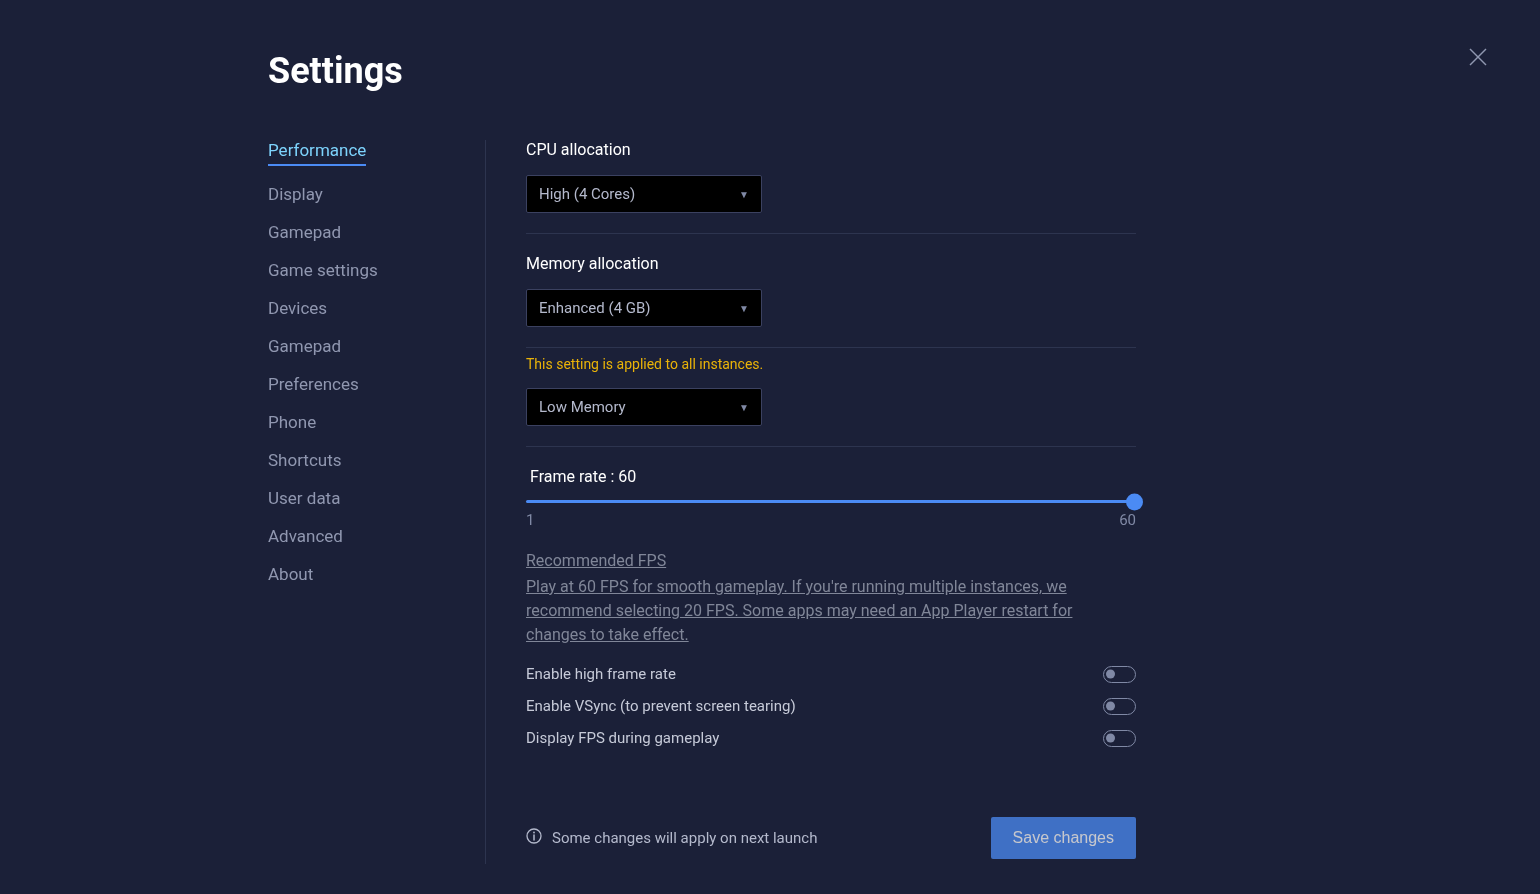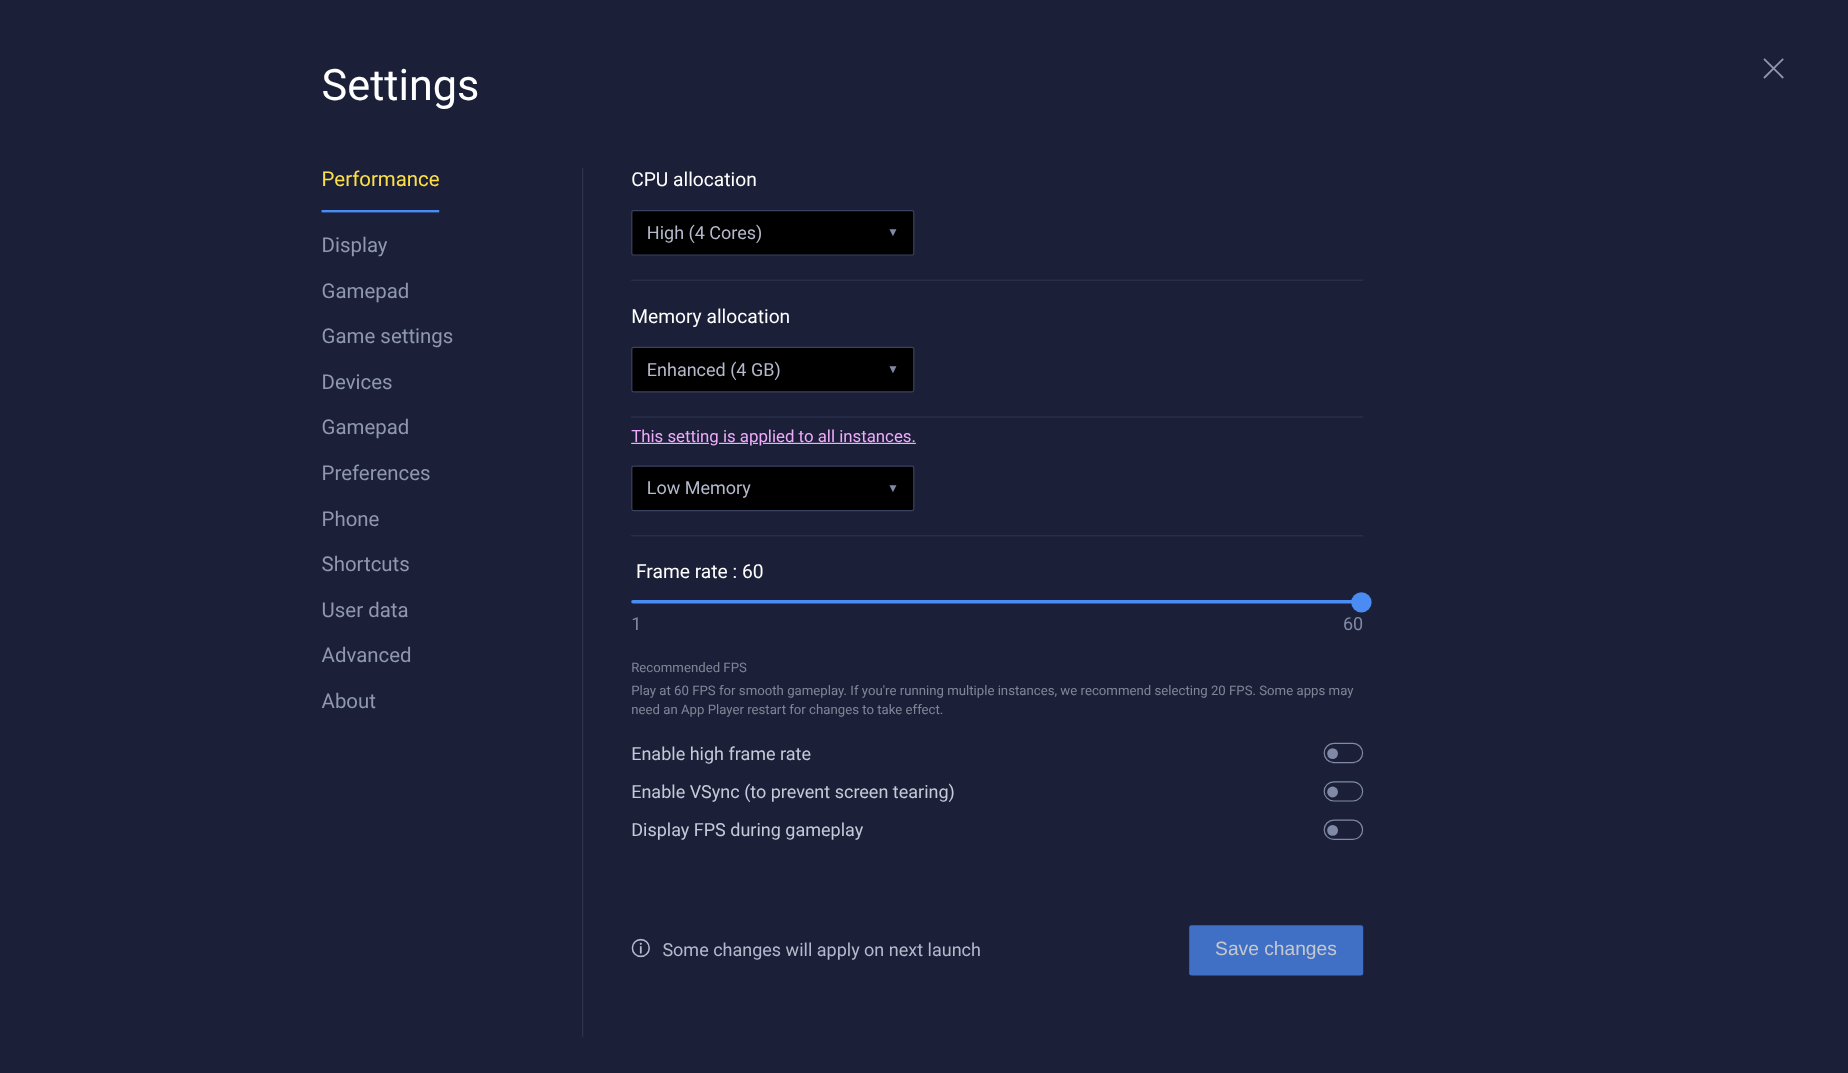--- a/index.html
+++ b/index.html
@@ -29,45 +29,45 @@
       width: 24px;
       height: 24px;
       cursor: pointer;
       color: #9097b0;
       display: flex;
       align-items: center;
       justify-content: center;
     }
     .page-title {
       font-size: 36px;
-      font-weight: 400;
+      font-weight: 700;
       color: #ffffff;
       margin-bottom: 48px;
     }
     .content-wrapper {
       display: flex;
       flex: 1;
     }
     .sidebar {
       width: 218px;
       border-right: 1px solid #2d344f;
       display: flex;
       flex-direction: column;
       gap: 18px;
     }
     .sidebar-item {
       font-size: 17px;
       color: #9097b0;
       cursor: pointer;
     }
     .sidebar-item.active {
-      color: #fde047;
+      color: #7dd3fc;
       border-bottom: 2px solid #4b8bf4;
       display: inline-block;
-      padding-bottom: 15px;
+      padding-bottom: 4px;
       width: fit-content;
     }
     .main-content {
       flex: 1;
       padding-left: 40px;
       padding-right: 40px;
       max-width: 690px;
     }
     .section {
       margin-bottom: 20px;
@@ -80,24 +80,23 @@
     .section-label {
       font-size: 16px;
       color: #ffffff;
       margin-bottom: 16px;
       display: flex;
       align-items: center;
       gap: 10px;
     }
     .section-sublabel {
       font-size: 14px;
-      color: #f0abfc;
+      color: #eab308;
       margin-top: -12px;
       margin-bottom: 16px;
-      text-decoration: underline;
     }
     .info-icon {
       display: inline-flex;
       align-items: center;
       justify-content: center;
       width: 18px;
       height: 18px;
       color: #8089a5;
     }
     .dropdown {
@@ -144,24 +143,25 @@
       border-radius: 50%;
     }
     .slider-values {
       display: flex;
       justify-content: space-between;
       font-size: 15px;
       color: #8089a5;
       margin-bottom: 20px;
     }
     .fps-note {
-      font-size: 11px;
+      font-size: 16px;
       color: #808698;
       line-height: 1.5;
       margin-bottom: 18px;
+      text-decoration: underline;
     }
     .fps-note-title {
       margin-bottom: 2px;
     }
     .toggle-row {
       display: flex;
       justify-content: space-between;
       align-items: center;
       margin-bottom: 14px;
     }

